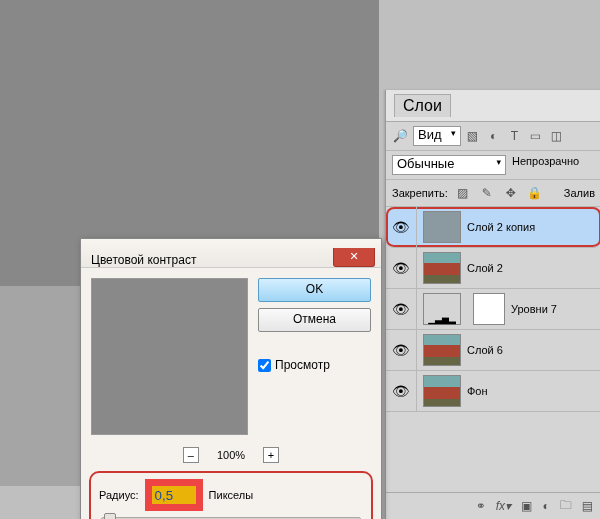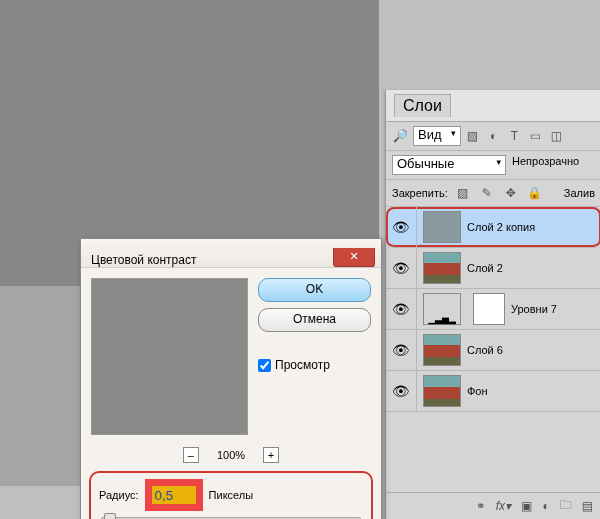--- a/index.html
+++ b/index.html
@@ -5,21 +5,21 @@
 body{margin:0;padding:0;background:#bfbfbf;font-family:Tahoma,Arial,sans-serif;font-size:11px;width:600px;height:519px;overflow:hidden;position:relative}
 .canvas{position:absolute;left:0;top:0;width:379px;height:286px;background:#888}
 .canvas-bottom{position:absolute;left:0;top:286px;width:378px;height:200px;background:#a5a5a5}
 .dialog{position:absolute;left:80px;top:238px;width:300px;background:#f5f2ee;border:1px solid #888;box-shadow:2px 2px 6px rgba(0,0,0,.3)}
 .titlebar{height:28px;background:linear-gradient(#f8f5f1,#ece8e3);border-bottom:1px solid #ccc;display:flex;align-items:flex-end;padding:0 0 0 10px;font-size:12px}
 .titlebar-title{flex:1}
 .close-btn{width:40px;height:18px;background:#c8493c;border:1px solid #a63326;border-top:none;border-radius:0 0 3px 3px;margin-right:6px;margin-top:-10px;color:#fff;text-align:center;line-height:16px;font-size:11px}
 .dlg-body{padding:10px;display:flex;gap:10px}
 .preview{width:155px;height:155px;border:1px solid #999;background:#898989}
 .right-col{flex:1;display:flex;flex-direction:column;gap:6px}
-.btn{height:22px;border:1px solid #8a8a8a;border-radius:10px;background:linear-gradient(#fafafa,#e6e6e6);text-align:center;line-height:20px;font-size:12px}
+.btn{height:22px;border:1px solid #8a8a8a;border-radius:2px;background:linear-gradient(#fafafa,#e6e6e6);text-align:center;line-height:20px;font-size:12px}
 .btn.primary{background:linear-gradient(#d5efff,#9ed5f5);border-color:#5a9cc7}
 .check{display:flex;align-items:center;gap:4px;margin-top:20px;font-size:12px}
 .check input{margin:0}
 .zoom-row{display:flex;justify-content:center;align-items:center;gap:18px;padding:2px 0 8px}
 .zoom-box{width:14px;height:14px;border:1px solid #888;background:#fff;display:flex;align-items:center;justify-content:center;font-size:11px;line-height:1}
 .radius-row{border:2px solid #cc3830;border-radius:10px;padding:6px 8px;margin:0 8px 10px;display:flex;flex-direction:column;gap:6px}
 .radius-line{display:flex;align-items:center;gap:6px}
 .radius-input{width:38px;height:18px;border:7px solid #ef4444;background:#eab308;padding:0 3px;color:#1a4c9c}
 .radius-input::selection{background:#3a76d0;color:#fff}
 .slider-track{height:4px;background:#d4d0c8;border:1px solid #aaa;border-radius:2px;position:relative;margin:0 2px}

